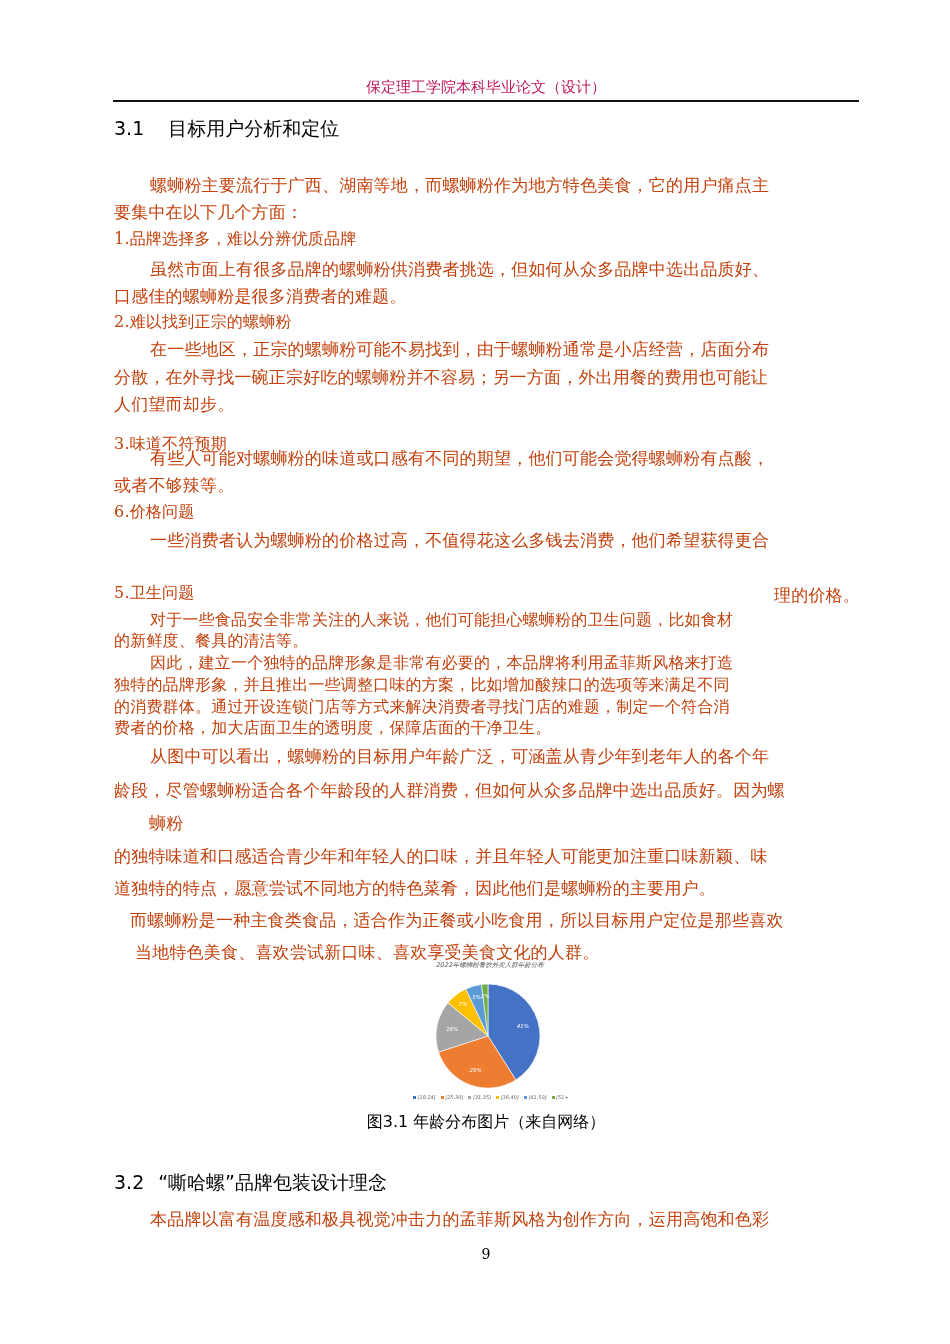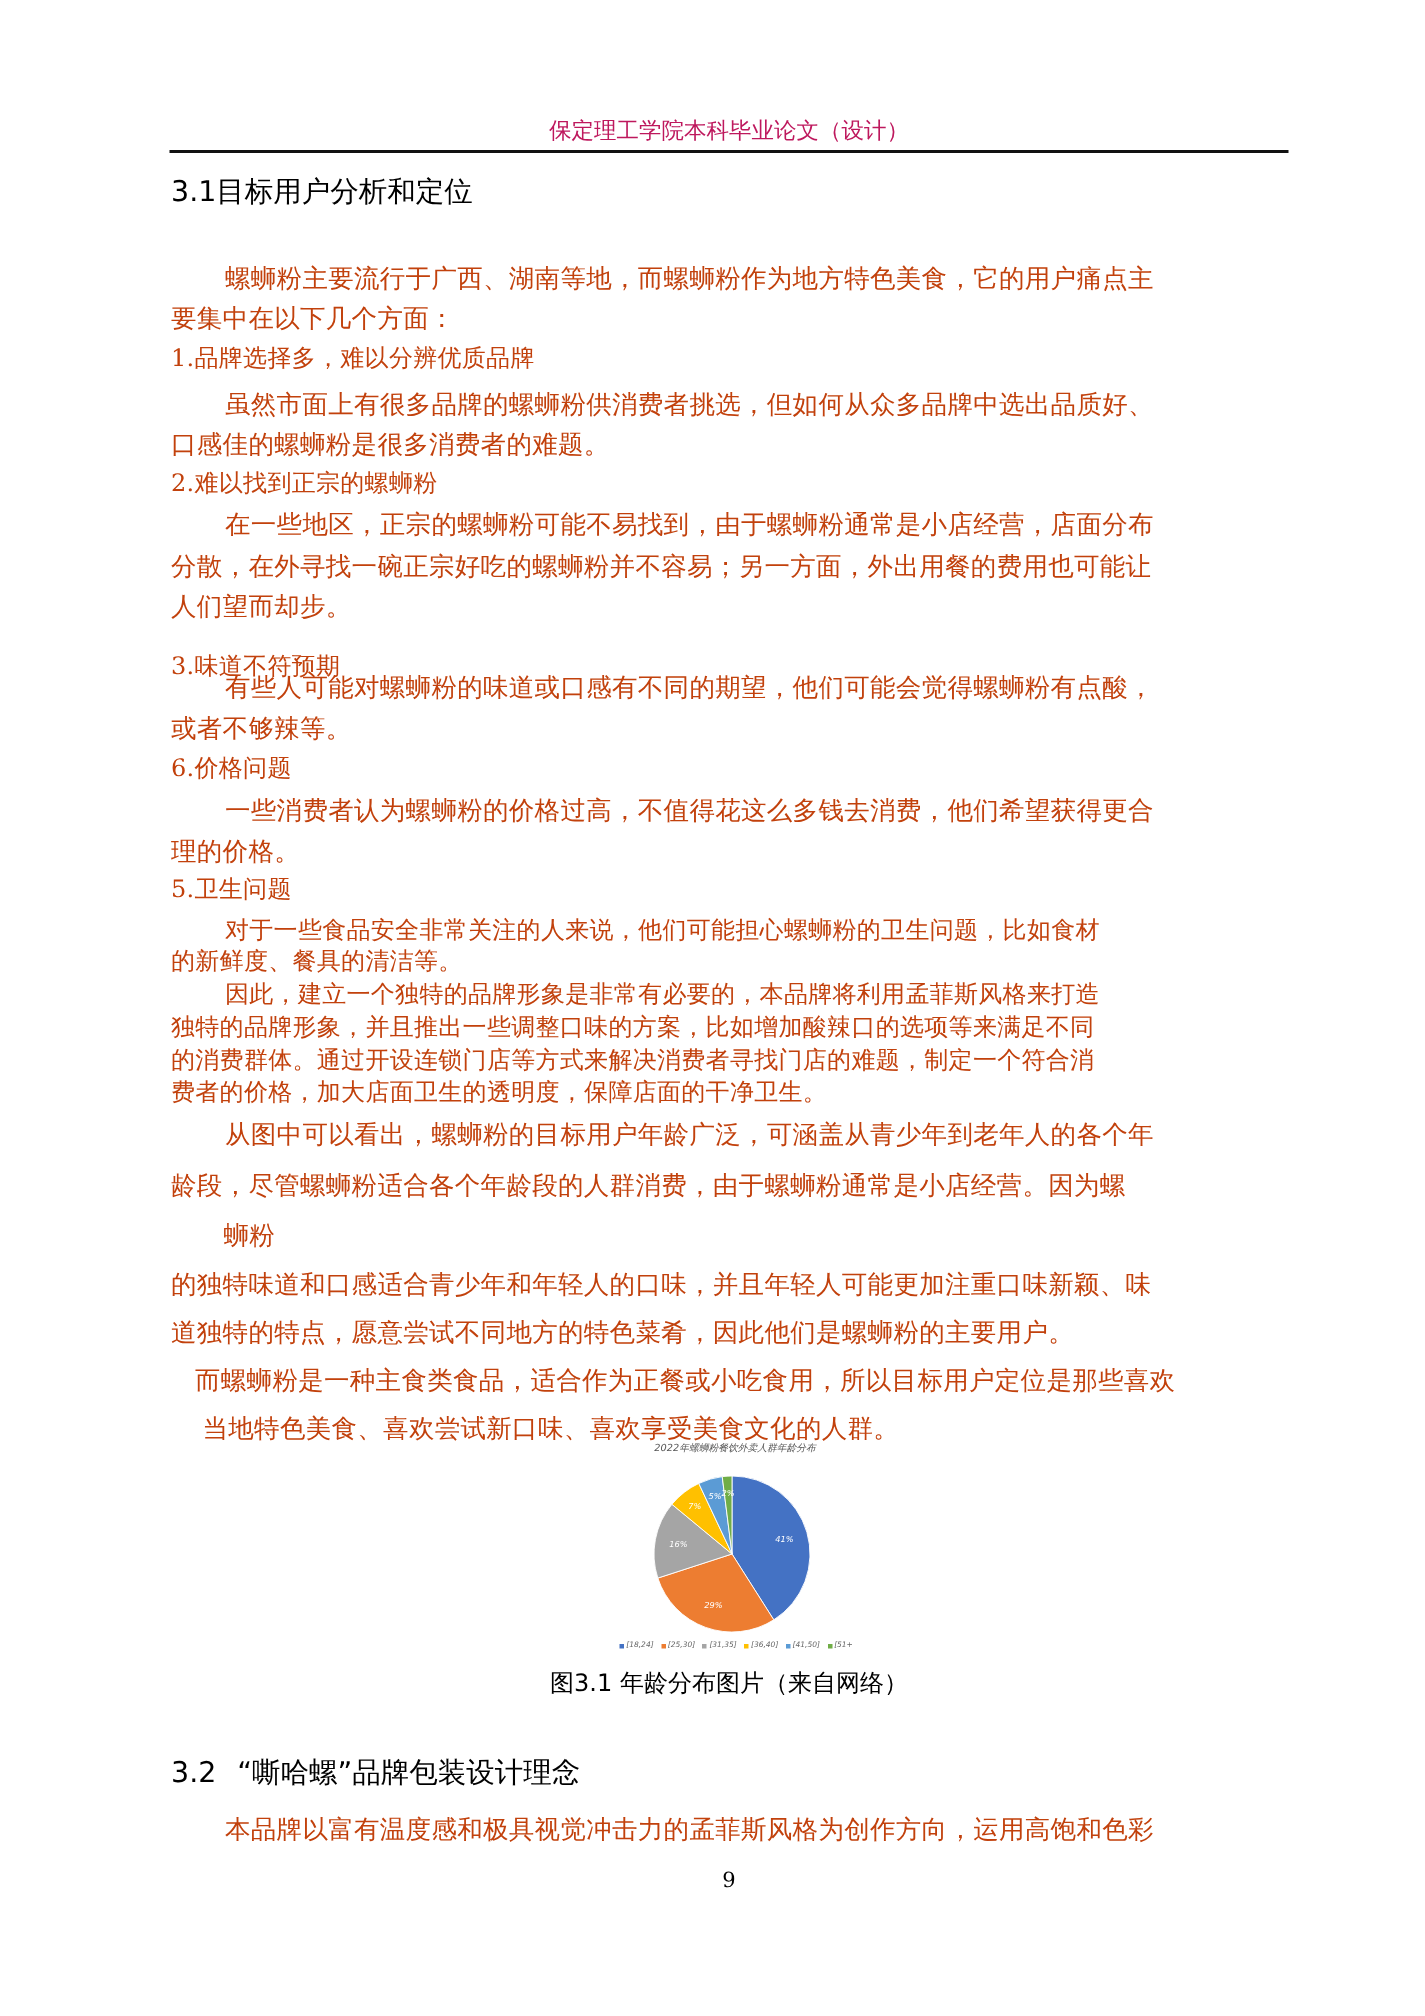--- a/index.html
+++ b/index.html
@@ -11,21 +11,21 @@
       text-align: center; font-size: 15px; line-height: 22px; color: #be185d;
     }
     .header-rule {
       position: absolute; left: 113px; width: 746px; top: 100px; height: 2px; background: #111;
     }
 
     .h2 {
       position: absolute; left: 114px; font-family: "DejaVu Sans", "Liberation Sans", sans-serif;
       font-size: 19px; line-height: 28px; color: #000; white-space: nowrap;
     }
-    .h2 .num { margin-right: 0; }
+    .h2 .num { margin-right: 24px; }
 
     .line {
       position: absolute; left: 114px; width: 746px; font-size: 17px; white-space: nowrap;
       letter-spacing: 0.2px; color: #c2410c;
     }
     .indent { left: 150px; }
     .small { font-size: 16px; }
 
     .chart {
       position: absolute; left: 400px; top: 958px; width: 180px; height: 150px; font-style: italic;
@@ -68,30 +68,30 @@
 <div class="line" style="top:285px;">口感佳的螺蛳粉是很多消费者的难题。</div>
 <div class="line small" style="top:312px;">2.难以找到正宗的螺蛳粉</div>
 <div class="line indent" style="top:338px;">在一些地区，正宗的螺蛳粉可能不易找到，由于螺蛳粉通常是小店经营，店面分布</div>
 <div class="line" style="top:366px;">分散，在外寻找一碗正宗好吃的螺蛳粉并不容易；另一方面，外出用餐的费用也可能让</div>
 <div class="line" style="top:393px;">人们望而却步。</div>
 <div class="line small" style="top:434px;">3.味道不符预期</div>
 <div class="line indent" style="top:447px;">有些人可能对螺蛳粉的味道或口感有不同的期望，他们可能会觉得螺蛳粉有点酸，</div>
 <div class="line" style="top:474px;">或者不够辣等。</div>
 <div class="line small" style="top:502px;">6.价格问题</div>
 <div class="line indent" style="top:529px;">一些消费者认为螺蛳粉的价格过高，不值得花这么多钱去消费，他们希望获得更合</div>
-<div class="line" style="top:556px;">理的价格。</div>
+<div class="line" style="top:584px;text-align:right;">理的价格。</div>
 <div class="line small" style="top:583px;">5.卫生问题</div>
 <div class="line indent small" style="top:610px;">对于一些食品安全非常关注的人来说，他们可能担心螺蛳粉的卫生问题，比如食材</div>
 <div class="line small" style="top:631px;">的新鲜度、餐具的清洁等。</div>
 <div class="line indent small" style="top:653px;">因此，建立一个独特的品牌形象是非常有必要的，本品牌将利用孟菲斯风格来打造</div>
 <div class="line small" style="top:675px;">独特的品牌形象，并且推出一些调整口味的方案，比如增加酸辣口的选项等来满足不同</div>
 <div class="line small" style="top:697px;">的消费群体。通过开设连锁门店等方式来解决消费者寻找门店的难题，制定一个符合消</div>
 <div class="line small" style="top:718px;">费者的价格，加大店面卫生的透明度，保障店面的干净卫生。</div>
 <div class="line indent" style="top:745px;">从图中可以看出，螺蛳粉的目标用户年龄广泛，可涵盖从青少年到老年人的各个年</div>
-<div class="line" style="top:779px;">龄段，尽管螺蛳粉适合各个年龄段的人群消费，由于螺蛳粉通常是小店经营。因为螺</div>
+<div class="line" style="top:779px;">龄段，尽管螺蛳粉适合各个年龄段的人群消费，但如何从众多品牌中选出品质好。因为螺</div>
 <div class="line" style="top:812px;margin-left:35px;">蛳粉</div>
 <div class="line" style="top:845px;">的独特味道和口感适合青少年和年轻人的口味，并且年轻人可能更加注重口味新颖、味</div>
 <div class="line" style="top:877px;">道独特的特点，愿意尝试不同地方的特色菜肴，因此他们是螺蛳粉的主要用户。</div>
 <div class="line" style="top:909px; left:130px;">而螺蛳粉是一种主食类食品，适合作为正餐或小吃食用，所以目标用户定位是那些喜欢</div>
 <div class="line" style="top:941px;margin-left:21px;">当地特色美食、喜欢尝试新口味、喜欢享受美食文化的人群。</div>
 
 <div class="chart">
   <div class="chart-title">2022年螺蛳粉餐饮外卖人群年龄分布</div>
   <svg id="pie-svg" width="180" height="150" viewBox="0 0 180 150">
       <path d="M88,78 L88,26 A52,52 0 0 1 115.86299333890784,121.90505212610478 Z" fill="#4472c4" stroke="#ffffff" stroke-width="0.6"></path>

